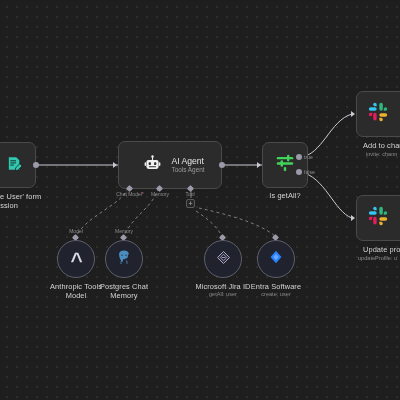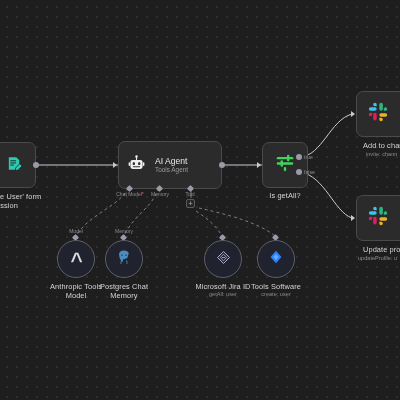--- a/index.html
+++ b/index.html
@@ -35,21 +35,21 @@
     position: absolute;
     box-sizing: border-box;
     background: #2b2b2b;
     border: 1px solid #4a4a4a;
     border-radius: 7px;
     display: flex;
     align-items: center;
     justify-content: center;
   }
   .nbox.wide {
-    justify-content: flex-start;
+    justify-content: center;
   }
   .ncircle {
     position: absolute;
     box-sizing: border-box;
     background: #20222e;
     border: 1px solid #5d5f6b;
     border-radius: 50%;
     display: flex;
     align-items: center;
     justify-content: center;
@@ -321,17 +321,17 @@
   <div class="node">
     <div class="port diamond" style="left:273px; top:235px;"></div>
     <div class="ncircle" style="left:257px; top:240px; width:38px; height:38px;">
       <span style="display:block;">
         <svg width="16" height="16" viewBox="0 0 24 24" fill="none">
           <path d="M12 2.6 20.2 12 12 21.4 3.8 12z" fill="#2684ff"></path>
           <path d="M12 7.4 16.1 12 12 16.6 7.9 12z" fill="#6ba8ff"></path>
         </svg>
       </span>
     </div>
-    <div class="caption" style="left:243px; top:282px; width:66px;">Tools Software</div>
+    <div class="caption" style="left:243px; top:282px; width:66px;">Entra Software</div>
     <div class="subcaption" style="left:243px; top:291px; width:66px;">create: user</div>
   </div>
 
 </div>
 
 </body></html>

